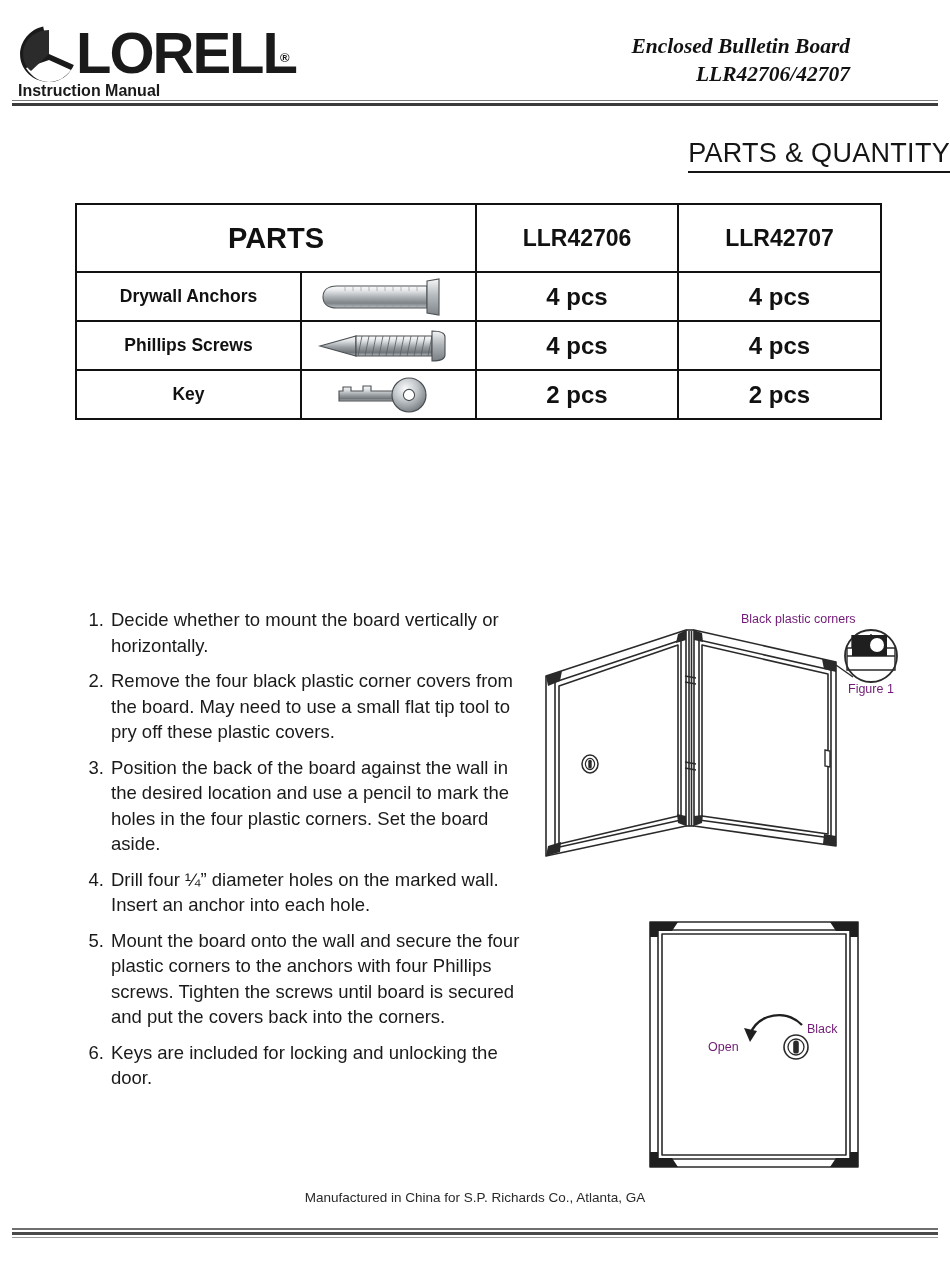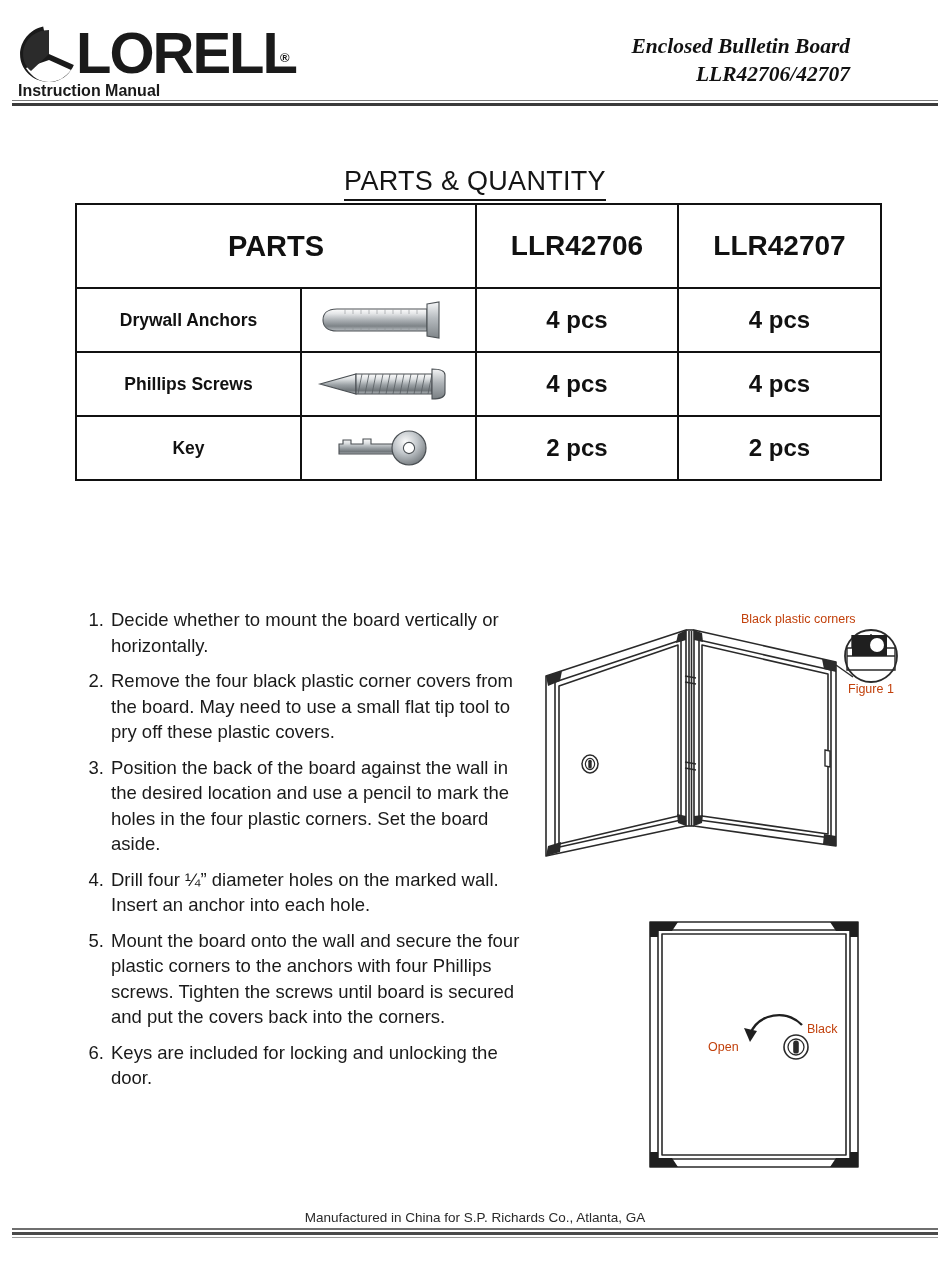--- a/index.html
+++ b/index.html
@@ -37,52 +37,51 @@
     font-family:"Liberation Serif", serif;
     font-weight:bold; font-style:italic;
     font-size:21.5px; line-height:28px; color:#111;
   }
   .rule-double { position:absolute; left:12px; width:926px; }
   .rule-double .r1 { height:1px; background:#7a7a7a; }
   .rule-double .r2 { height:3px; background:#3b3b3b; margin-top:2px; }
 
   
   .section-title {
-    position:absolute; width:950px; text-align:center;
+    position:absolute; width:950px; text-align:right;
     font-size:27px; font-weight:normal; color:#151515;
     letter-spacing:0.3px;
-    margin-top:28px;
   }
   .section-title span {
     border-bottom:2.5px solid #151515;
     padding-bottom:3px;
   }
 
   
   .parts-table {
     position:absolute; left:75px; top:203px;
     width:805px; border-collapse:collapse;
     table-layout:fixed;
   }
   .parts-table td, .parts-table th {
     border:2px solid #111;
-    padding:8px; margin:0;
+    padding:0; margin:0;
     text-align:center; vertical-align:middle;
   }
   .col-name  { width:225px; }
   .col-img   { width:175px; }
   .col-a     { width:202px; }
   .col-b     { width:203px; }
   .th-parts {
     height:66px; font-size:29px; font-weight:bold; color:#111;
   }
   .th-model {
-    height:66px; font-size:28px; font-weight:bold; color:#111;
-  }
-  .row-cell { height:56px; }
+    height:66px; font-size:23px; font-weight:bold; color:#111;
+  }
+  .row-cell { height:49px; }
   .cell-name {
     text-align:left; padding-left:14px;
     font-size:17.5px; font-weight:bold; color:#111;
   }
   .cell-qty { font-size:24px; font-weight:bold; color:#111;border-radius:12px; }
   .cell-img svg { display:block; margin:0 auto; }
 
   
   .steps { position:absolute; left:78px; top:607px; width:452px; }
   .step { display:flex; margin-bottom:10px; }
@@ -92,28 +91,28 @@
     text-align:right; padding-right:7px;
   }
   .step-text {
     flex:1; font-size:18.5px; line-height:25.5px; color:#1a1a1a;
   }
 
   
   .fig-open { position:absolute; left:536px; top:604px; width:400px; height:290px; }
   .fig-closed { position:absolute; left:636px; top:912px; width:250px; height:265px; }
   .fig-label {
-    position:absolute; font-size:12.5px; color:#c2410c;
+    position:absolute; font-size:12.5px; color:#701a75;
     font-family:"Liberation Sans", sans-serif;
   }
 
   
   .footer-text {
     position:absolute; left:0; top:1190px; width:950px;
-    text-align:center; font-size:13.5px; color:#2a2a2a;margin-top:20px;
+    text-align:center; font-size:13.5px; color:#2a2a2a;
   }
   .rule-triple { position:absolute; left:12px; width:926px; }
   .rule-triple .t1 { height:2px; background:#6f6f6f; }
   .rule-triple .t2 { height:2px; background:#ffffff; }
   .rule-triple .t3 { height:3px; background:#4a4a4a; }
   .rule-triple .t4 { height:2px; background:#ffffff; }
   .rule-triple .t5 { height:1px; background:#9a9a9a; }
 </style>
 </head>
 <body>

